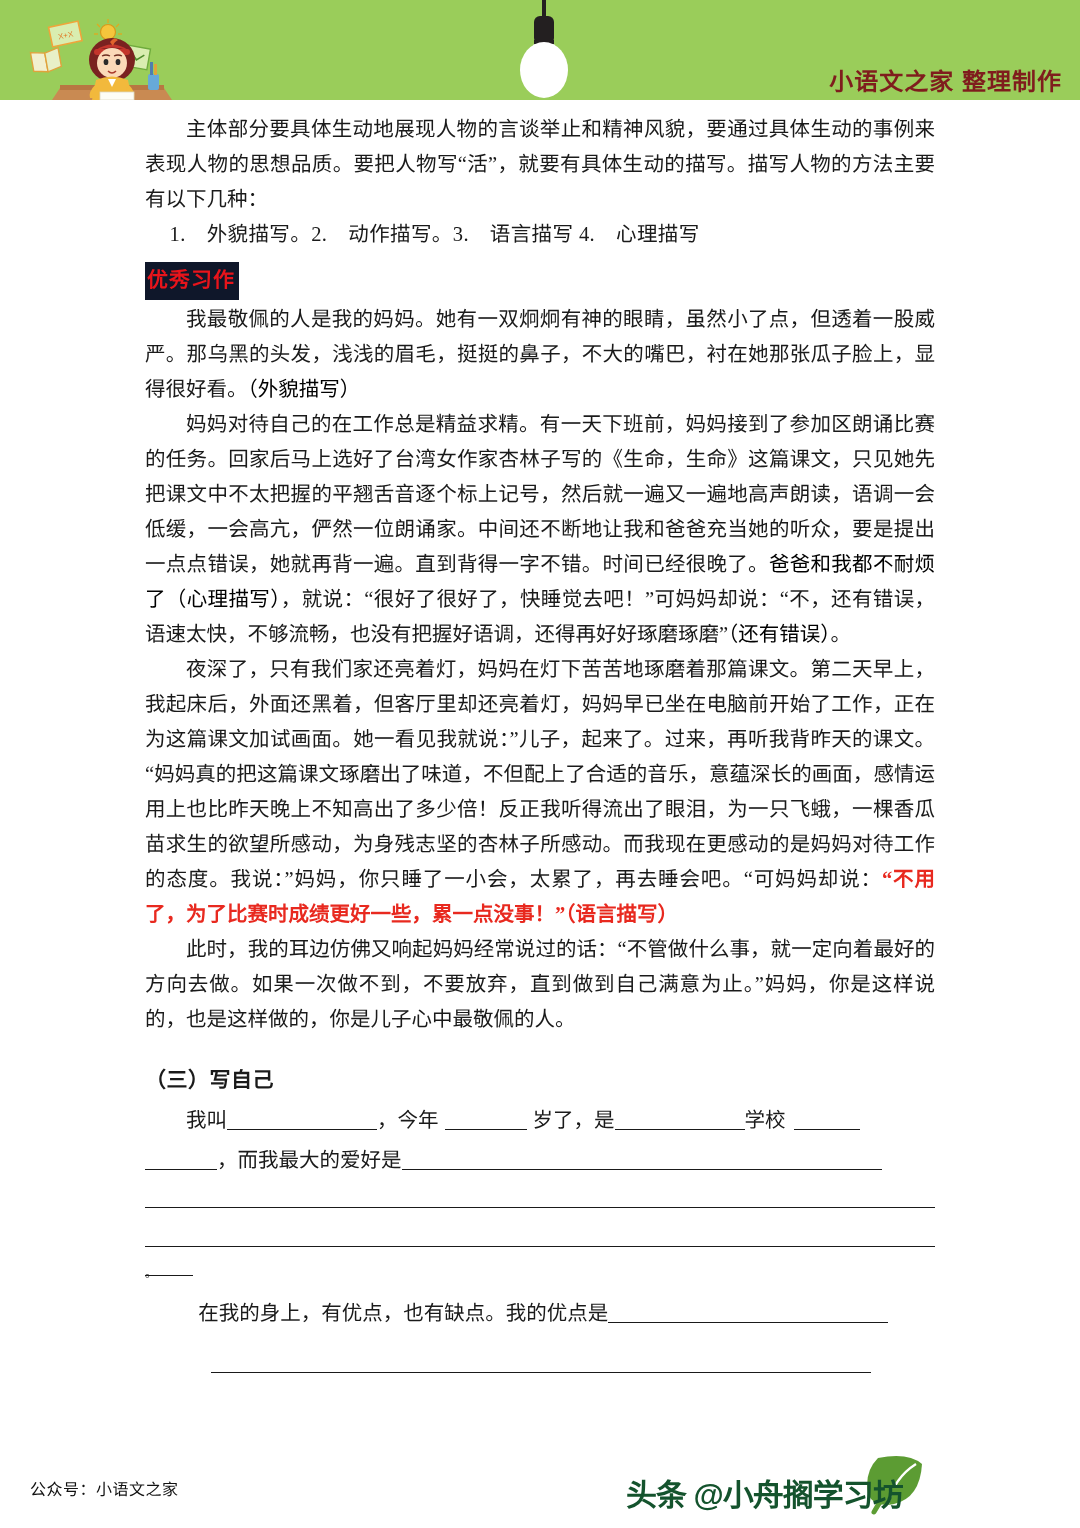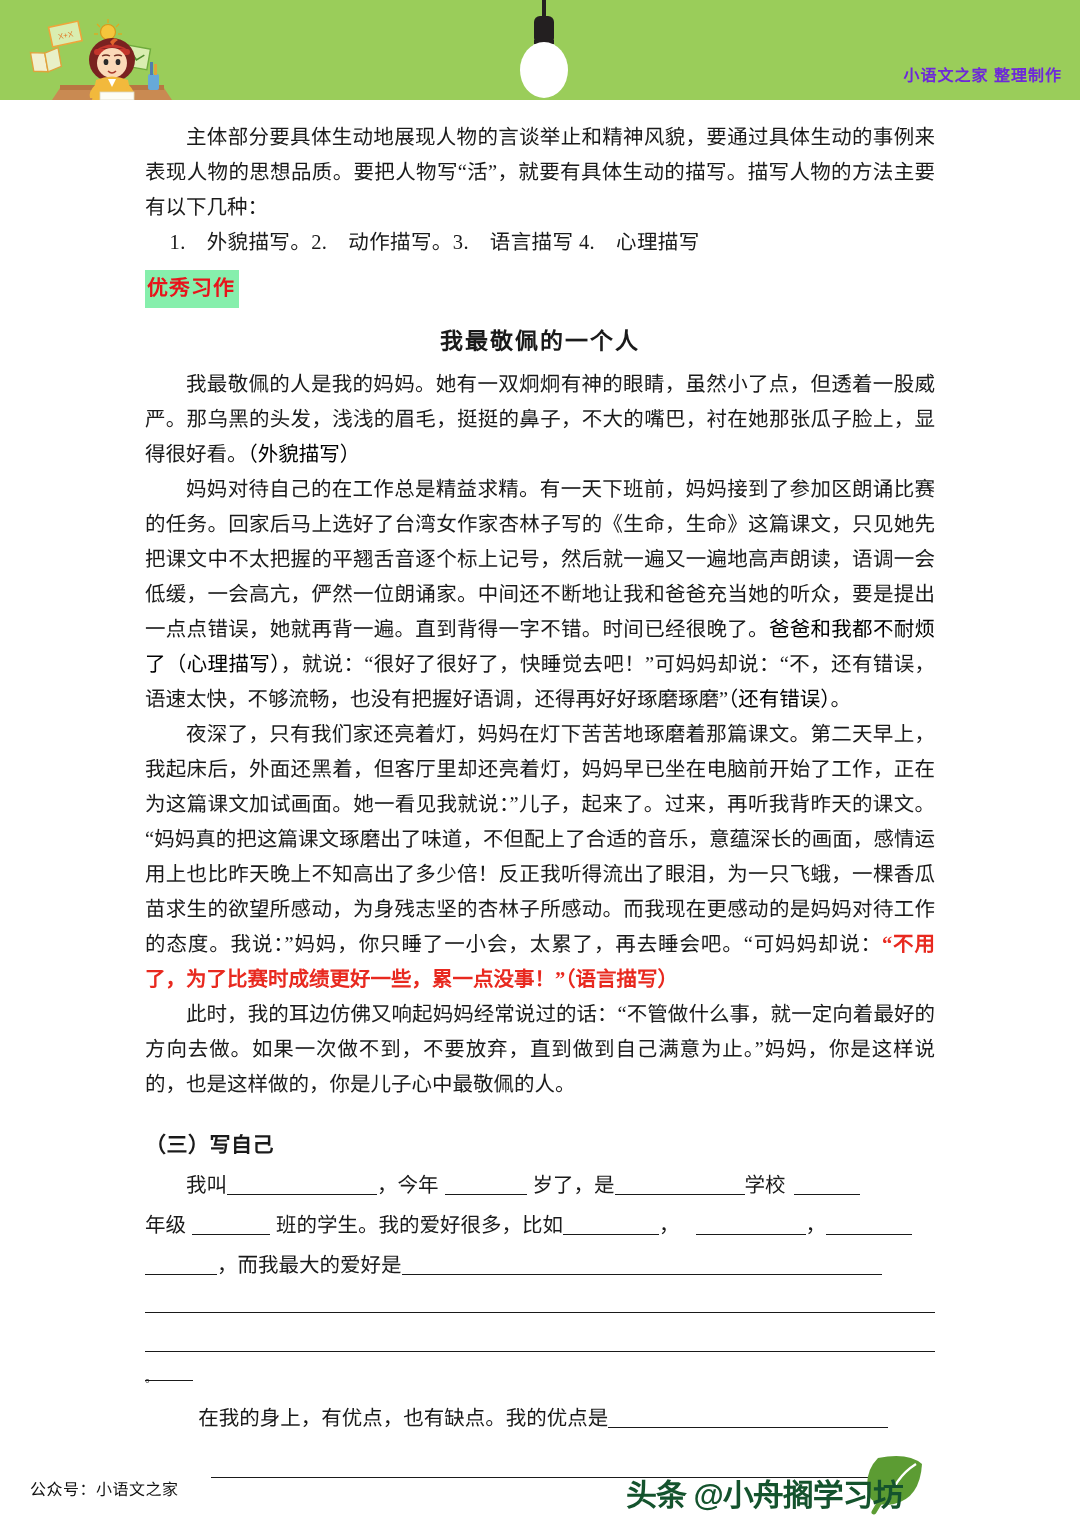--- a/index.html
+++ b/index.html
@@ -37,34 +37,34 @@
     left: 489px;
     top: -2px;
     width: 110px;
     height: 102px;
   }
   .banner-credit {
     position: absolute;
     right: 18px;
     top: 62px;
     font-family: "Liberation Sans", "DejaVu Sans", sans-serif;
-    font-size: 16px;
-    font-weight: bold;
-    color: #6d28d9;
+    font-size: 24px;
+    font-weight: bold;
+    color: #7f1d1d;
     letter-spacing: 1px;
     white-space: nowrap;
   }
 
   
   .page {
     position: relative;
     padding: 0;
   }
   .content {
-    margin: 16px auto;
+    margin: 8px auto;
     width: 790px;
     padding-top: 4px;
     font-size: 20.5px;
     line-height: 35px;
     text-align: justify;
     text-justify: inter-ideograph;
   }
   p {
     margin: 0;
   }
@@ -73,21 +73,21 @@
   }
   .list-line {
     text-indent: 1.2em;
     letter-spacing: 0.4px;
   }
 
   .highlight-label {
     display: inline-block;
     margin: 10px 0 2px 0;
     padding: 1px 4px 2px 2px;
-    background: #86efac;
+    background: #0f172a;
     color: #e8141b;
     font-weight: bold;
     font-size: 21px;
     letter-spacing: 1px;
   }
 
   .essay-title {
     text-align: center;
     font-weight: bold;
     font-size: 23px;
@@ -252,21 +252,20 @@
 <div class="page">
   <div class="content">
 
     <p class="indent">主体部分要具体生动地展现人物的言谈举止和精神风貌，要通过具体生动的事例来表现人物的思想品质。要把人物写“活”，就要有具体生动的描写。描写人物的方法主要有以下几种：</p>
     <p class="list-line">1.　外貌描写。2.　动作描写。3.　语言描写 4.　心理描写</p>
 
     <div>
       <span class="highlight-label">优秀习作</span>
     </div>
 
-    <p class="essay-title">我最敬佩的一个人</p>
 
     <p class="indent">
       <span>我最敬佩的人是我的妈妈。她有一双炯炯有神的眼睛，虽然小了点，但透着一股威严。那乌黑的头发，浅浅的眉毛，挺挺的鼻子，不大的嘴巴，衬在她那张瓜子脸上，显得很好看。</span><span class="red">（外貌描写）</span>
     </p>
 
     <p class="indent">
       <span>妈妈对待自己的在工作总是精益求精。有一天下班前，妈妈接到了参加区朗诵比赛的任务。回家后马上选好了台湾女作家杏林子写的《生命，生命》这篇课文，只见她先把课文中不太把握的平翘舌音逐个标上记号，然后就一遍又一遍地高声朗读，语调一会低缓，一会高亢，俨然一位朗诵家。中间还不断地让我和爸爸充当她的听众，要是提出一点点错误，她就再背一遍。直到背得一字不错。时间已经很晚了。</span><span class="red">爸爸和我都不耐烦了（心理描写）</span><span>，就说：“很好了很好了，快睡觉去吧！”可妈妈却说：“不，还有错误，语速太快，不够流畅，也没有把握好语调，还得再好好琢磨琢磨”</span><span class="red">（还有错误）</span><span>。</span>
     </p>
 
     <p class="indent">
@@ -275,23 +274,20 @@
 
     <p class="indent">
       <span>此时，我的耳边仿佛又响起妈妈经常说过的话：“不管做什么事，就一定向着最好的方向去做。如果一次做不到，不要放弃，直到做到自己满意为止。”妈妈，你是这样说的，也是这样做的，你是儿子心中最敬佩的人。</span>
     </p>
 
     <p class="section-head">（三）写自己</p>
 
     <div class="fill-block">
       <div style="text-indent:2em;">
         <span>我叫</span><span class="blank" style="width:150px;"></span><span>，今年</span><span class="blank" style="width:82px;margin:0 6px;"></span><span>岁了，是</span><span class="blank" style="width:130px;"></span><span>学校</span><span class="blank" style="width:66px;margin-left:8px;"></span>
-      </div>
-      <div>
-        <span>年级</span><span class="blank" style="width:78px;margin:0 6px;"></span><span>班的学生。我的爱好很多，比如</span><span class="blank" style="width:96px;"></span><span>，</span><span class="blank" style="width:110px;margin-left:16px;"></span><span>，</span><span class="blank" style="width:86px;"></span>
       </div>
       <div>
         <span class="blank" style="width:72px;"></span><span>，而我最大的爱好是</span><span class="blank" style="width:480px;"></span>
       </div>
       <div class="rule-line" style="margin-top:27px;"></div>
       <div class="rule-line" style="margin-top:38px;"></div>
       <div style="margin-top:4px;">
         <span class="blank" style="width:48px;"><span class="tiny-period">。</span></span>
       </div>
     </div>

